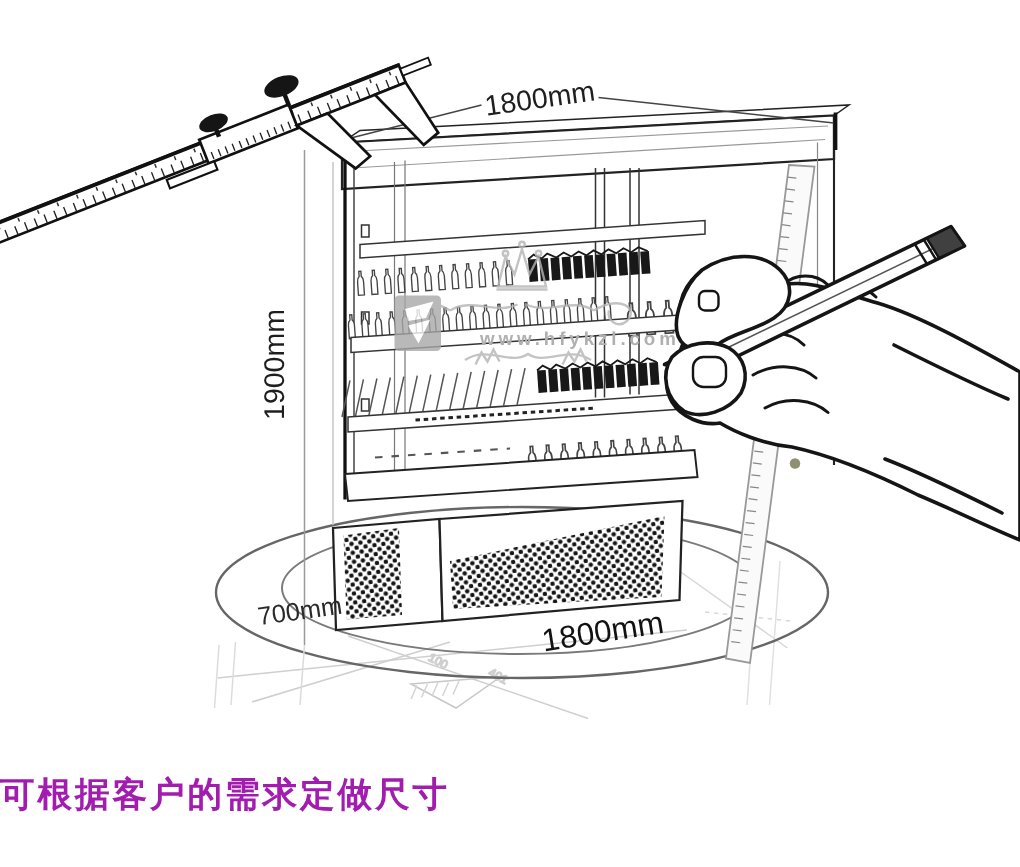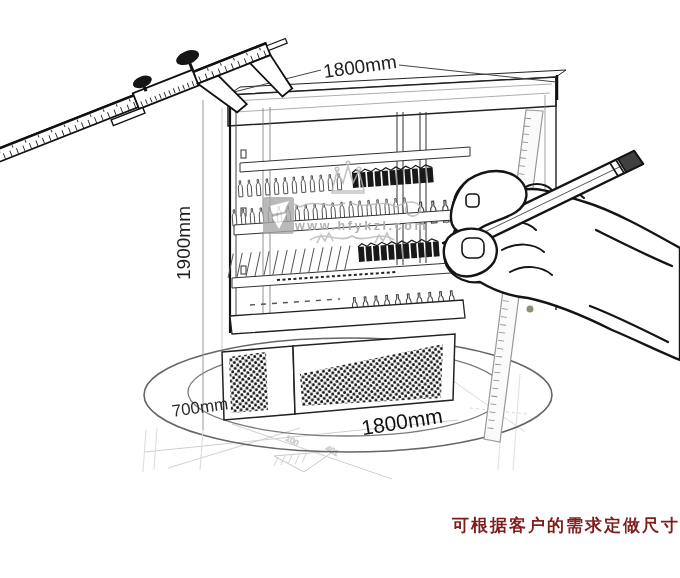--- a/index.html
+++ b/index.html
@@ -7,22 +7,22 @@
     position:relative;width:680px;height:578px;background:#ffffff;
     overflow:hidden;font-family:"Liberation Sans", sans-serif;
   }
   #art{position:absolute;left:0;top:0;}
   .lbl{position:absolute;color:#222;white-space:nowrap;}
   .dim-top{left:320px;top:56px;width:80px;text-align:center;font-size:19px;transform:rotate(-8deg);color:#1e1e1e;}
   .dim-left{left:134px;top:232px;width:100px;height:22px;text-align:center;font-size:19px;transform:rotate(-90deg);color:#1e1e1e;}
   .dim-depth{left:160px;top:398px;width:80px;text-align:center;font-size:17px;transform:rotate(-8deg);color:#2a2a2a;}
   .dim-bottom{left:352px;top:410px;width:100px;text-align:center;font-size:21px;transform:rotate(-9deg);color:#111;}
   .wm-name{left:295px;top:198px;font-size:16.5px;font-weight:bold;letter-spacing:1px;color:#a8a8a8;}
-  .wm-url{left:295px;top:219px;font-size:12.5px;font-weight:bold;letter-spacing:2.6px;color:#b0b0b0;}
-  .caption{left:0;right:0;top:514px;text-align:right;font-size:17px;font-weight:bold;letter-spacing:2px;color:#7f1d1d;}
+  .wm-url{left:295px;top:219px;font-size:12.5px;font-weight:bold;letter-spacing:2.6px;color:#b0b0b0;padding-left:25px;}
+  .caption{left:0;right:0;top:514px;text-align:left;font-size:23px;font-weight:bold;letter-spacing:2px;color:#a21caf;}
 </style>
 </head>
 <body>
 
 <div id="stage">
 
 <svg id="art" width="680" height="578" viewBox="0 0 680 578">
   <defs>
     <pattern id="perf" width="6" height="6" patternUnits="userSpaceOnUse" patternTransform="rotate(-8)">
       <circle cx="1.6" cy="1.6" r="1.5" fill="#161616"></circle>

